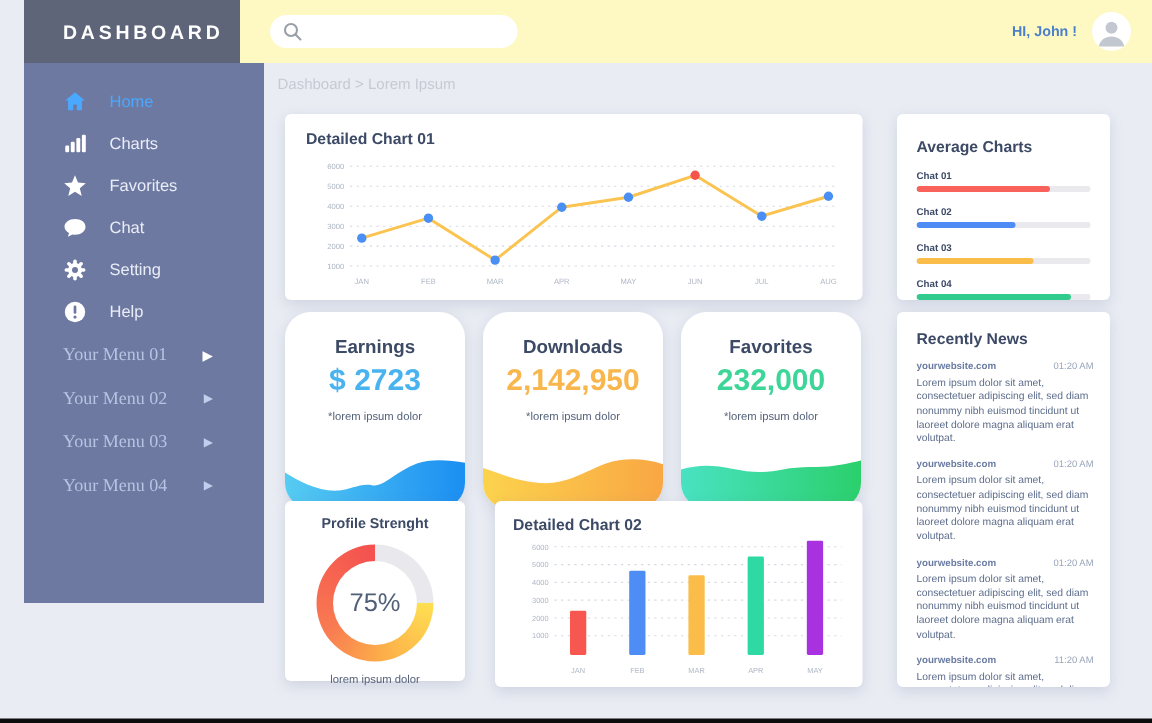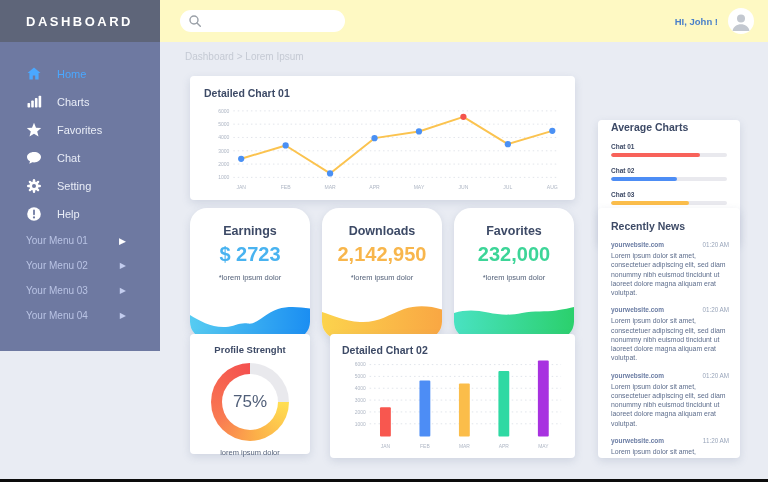--- a/index.html
+++ b/index.html
@@ -2,33 +2,33 @@
 <html><head>
 <meta charset="utf-8">
 <style>
   * { margin:0; padding:0; box-sizing:border-box; }
   html,body { background:#cfd6e2; }
   .app {
     position:relative; width:768px; height:482px; overflow:hidden;
     font-family:"Liberation Sans", sans-serif; background:#e9ecf3;
   }
   
-  .sidebar { position:absolute; left:0; top:0; width:160px; height:351px; background:#6e79a1; }
+  .sidebar { position:absolute; left:16px; top:0; width:160px; height:402px; background:#6e79a1; }
   .sb-header {
     height:42px; background:#5e6579; color:#fff; display:flex; align-items:center;
     padding-left:26px; font-size:13px; font-weight:700; letter-spacing:2.5px;
   }
-  .menu { margin-top:18px; }
+  .menu { margin-top:12px; }
   .mi { display:flex; align-items:center; padding:6px 0 6px 26px; cursor:pointer; }
   .mi .ic { width:16px; height:16px; margin-right:15px; display:inline-flex; }
   .mi .ml { font-size:11px; color:#e9edf7; }
   .mi.active .ml { color:#4aa8ff; }
   .section-label { margin:26px 0 4px 26px; font-size:10.5px; color:#555f86; }
   .dmi { display:flex; align-items:center; padding:7px 34px 7px 26px; cursor:pointer; }
-  .dmi .dml { font-size:10px; color:#b9c3e4; }
+  .dmi .dml { font-size:12px; color:#b9c3e4;font-family:Liberation Serif, serif; }
   .dmi .arrow { margin-left:auto; font-size:8px; color:#c3cdee; }
   .dmi:first-child .arrow { color:#ffffff; font-size:9px; }
   
   .topbar {
     position:absolute; left:160px; top:0; width:608px; height:42px; background:#fef9c3;
     display:flex; align-items:center;
   }
   .search {
     margin-left:20px; width:165px; height:22px; background:#fff; border-radius:12px;
     display:flex; align-items:center; padding:0 8px;
@@ -37,21 +37,21 @@
   .user { margin-left:auto; margin-right:14px; display:flex; align-items:center; }
   .greet { font-size:9.5px; font-weight:700; color:#4a80c9; margin-right:10px; cursor:pointer; }
   .avatar { width:26px; height:26px; border-radius:50%; background:#fff; overflow:hidden; display:inline-flex; cursor:pointer; }
   
   .content { position:absolute; left:160px; top:42px; width:608px; height:437px; }
   .breadcrumb { position:absolute; left:25px; top:9px; font-size:10px; color:#c5cad4; }
   .card { position:absolute; background:#fff; border-radius:4px; box-shadow:0 3px 9px rgba(104,120,155,.20); }
   .card-title { font-size:10.5px; font-weight:700; color:#3d4a66; }
   .chart01 { left:30px; top:34px; width:385px; height:124px; padding:11px 8px 0 14px; }
   .chart01 svg { display:block; margin-top:5px; }
-  .avgcard  { left:438px; top:34px; width:142px; height:124px; padding:1px 13px 0 13px;margin-top:44px; }
+  .avgcard  { left:438px; top:34px; width:142px; height:124px; padding:16px 13px 0 13px; }
   .avg-row { margin-top:10px; }
   .avg-label { font-size:6.5px; font-weight:700; color:#3d4a66; margin-bottom:3px; }
   .avg-track { width:100%; height:4px; border-radius:2px; overflow:hidden; }
   .avg-fill  { height:100%; border-radius:2px; }
   .mini { width:120px; height:131px; top:166px; text-align:center; overflow:hidden;border-radius:17px; }
   .mini-title { margin-top:16px; font-size:12.5px; font-weight:600; color:#3d4a66; }
   .mini-value { margin-top:5px; font-size:20px; font-weight:700; }
   .mini-sub { margin-top:7px; font-size:7.5px; color:#55627a; }
   .mini-wave { position:absolute; left:0; bottom:0; width:120px; height:38px; display:block; }
   .m-earn { left:30px; } .m-down { left:162px; } .m-fav { left:294px; }

